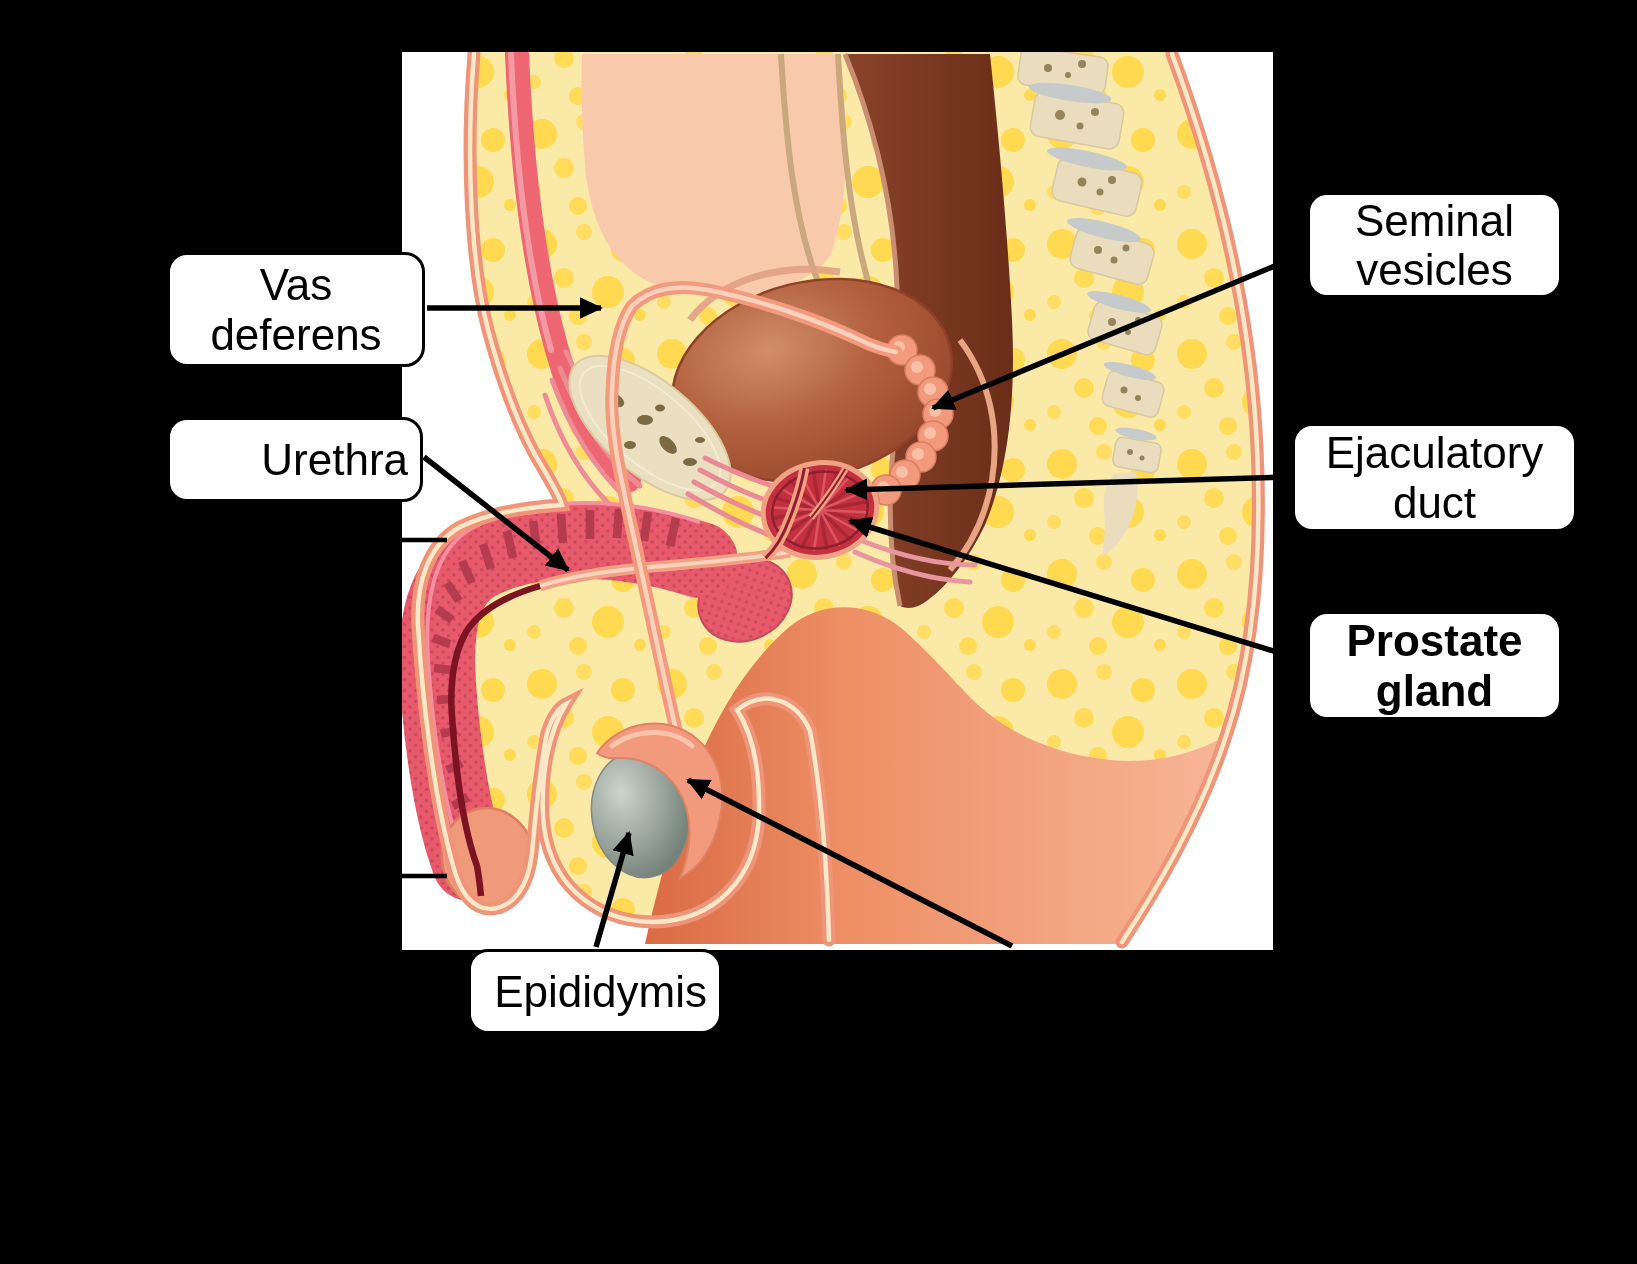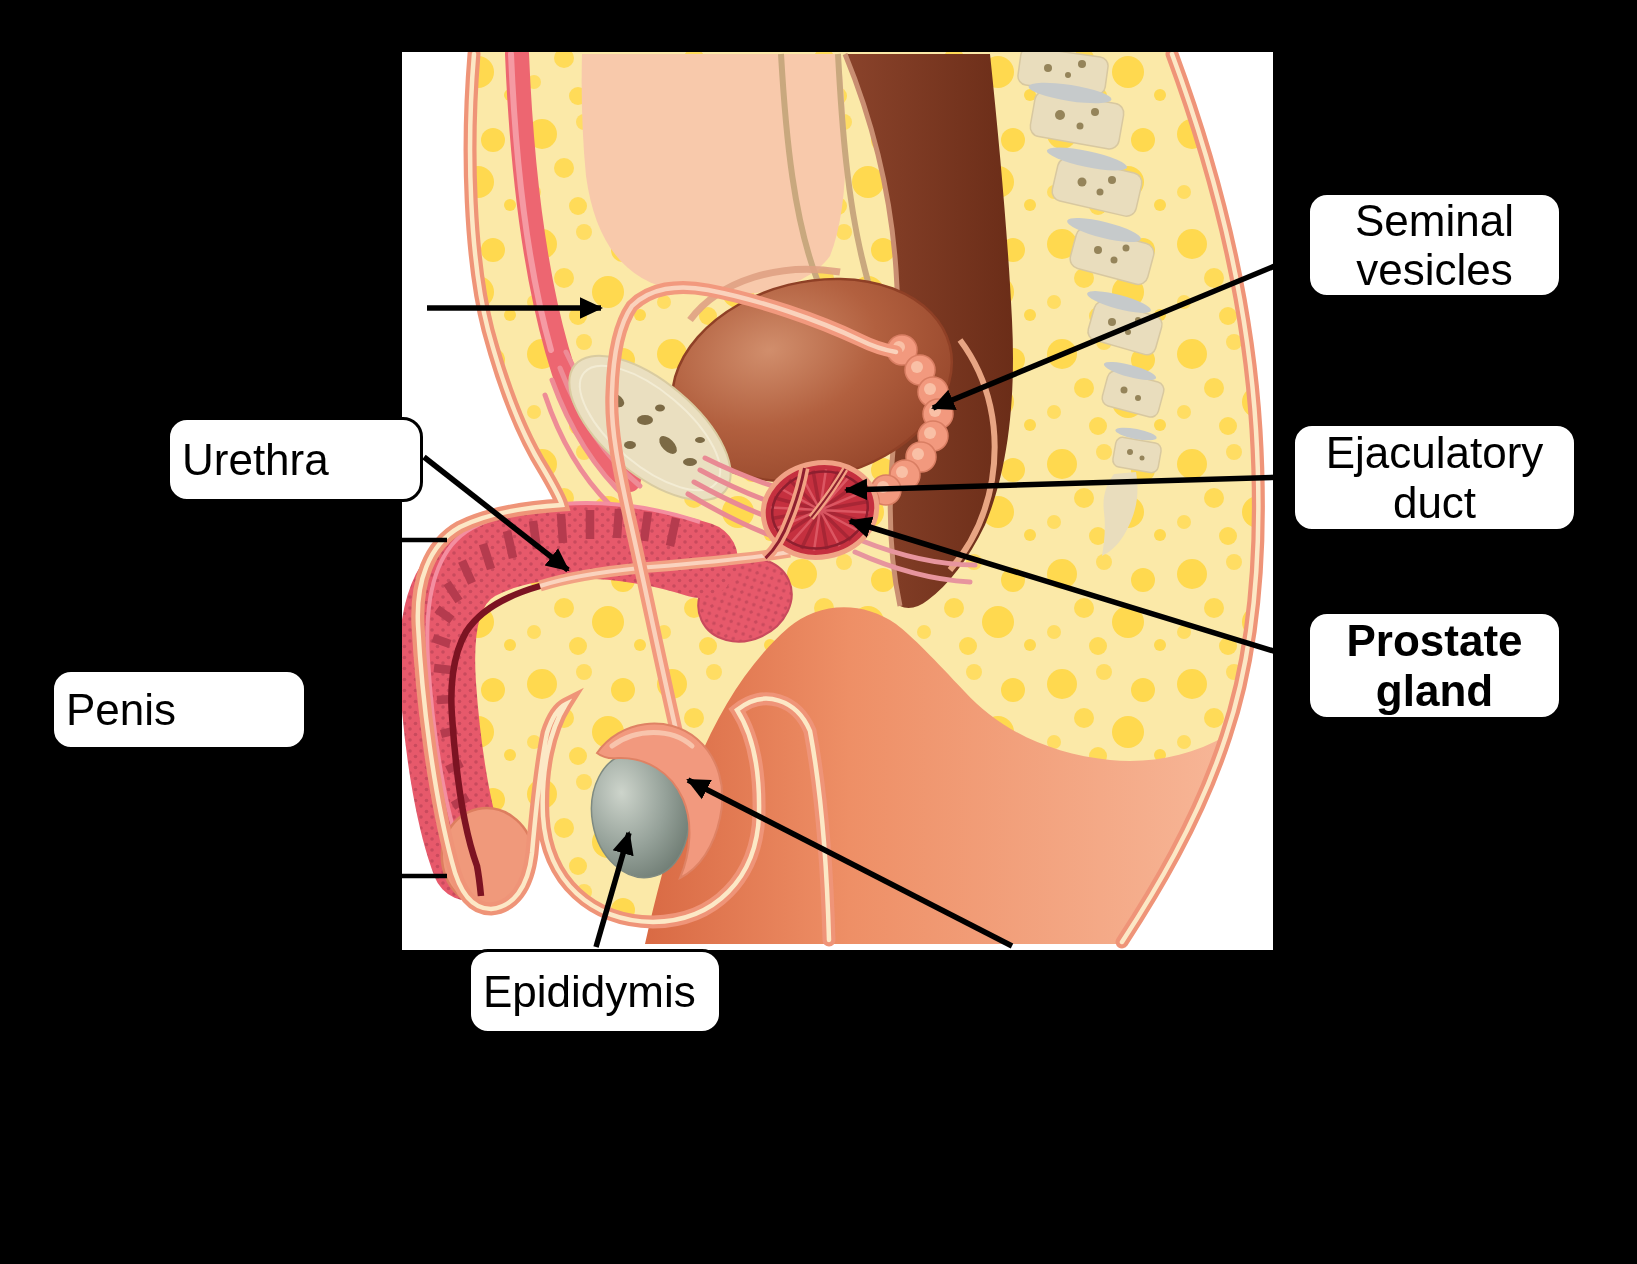--- a/index.html
+++ b/index.html
@@ -12,21 +12,21 @@
   .stage{position:relative;width:1637px;height:1264px;}
   .illus{position:absolute;left:402px;top:52px;}
   .overlay{position:absolute;left:0;top:0;pointer-events:none;}
   .label{
     position:absolute;
     background:var(--label_bg,#fff);
     border:3px solid var(--label_border,#000);
     border-radius:20px;
     color:var(--label_text,#000);
     font-size:44px;line-height:1.12;
-    display:flex;align-items:center;justify-content:flex-start;
+    display:flex;align-items:center;justify-content:flex-end;
     text-align:center;
     padding:0 12px;
     box-sizing:border-box;
     cursor:pointer;
   }
   .arrow{stroke:var(--arrow,#000);stroke-width:5.5;fill:none;}
   .stub{stroke:var(--arrow,#000);stroke-width:4.5;fill:none;}
   .illus-bg{fill:var(--illustration_bg,#fff);}
   .skin{stroke:var(--skin,#ef9478);stroke-width:13;fill:none;stroke-linecap:round;}
   .skin-inner{stroke:#fce8c6;stroke-width:4.5;fill:none;stroke-linecap:round;}
@@ -348,28 +348,28 @@
     <line class="arrow" x1="424" y1="457" x2="568" y2="570" marker-end="url(#ah)"></line>
     <line class="arrow" x1="596" y1="947" x2="629" y2="833" marker-end="url(#ah)"></line>
     <line class="arrow" x1="1012" y1="946" x2="688" y2="780" marker-end="url(#ah)"></line>
     <line class="arrow" x1="1306" y1="253" x2="933" y2="408" marker-end="url(#ah)"></line>
     <line class="arrow" x1="1291" y1="477" x2="846" y2="490" marker-end="url(#ah)"></line>
     <line class="arrow" x1="1306" y1="661" x2="850" y2="521" marker-end="url(#ah)"></line>
     <line class="stub" x1="402" y1="540" x2="447" y2="540"></line>
     <line class="stub" x1="402" y1="876" x2="447" y2="876"></line>
   </svg>
 
+  <div class="label" style="left:167px;top:252px;width:258px;height:115px;">
+    <span>Vas deferens</span>
+  </div>
 
   <div class="label" style="left:167px;top:417px;width:256px;height:85px;">
     <span>Urethra</span>
   </div>
 
-  <div class="label" style="left:51px;top:669px;width:256px;height:81px;">
-    <span>Penis</span>
-  </div>
 
   <div class="label" style="left:468px;top:949px;width:254px;height:85px;">
     <span>Epididymis</span>
   </div>
 
 
   <div class="label" style="left:1307px;top:192px;width:255px;height:106px;">
     <span>Seminal vesicles</span>
   </div>
 

